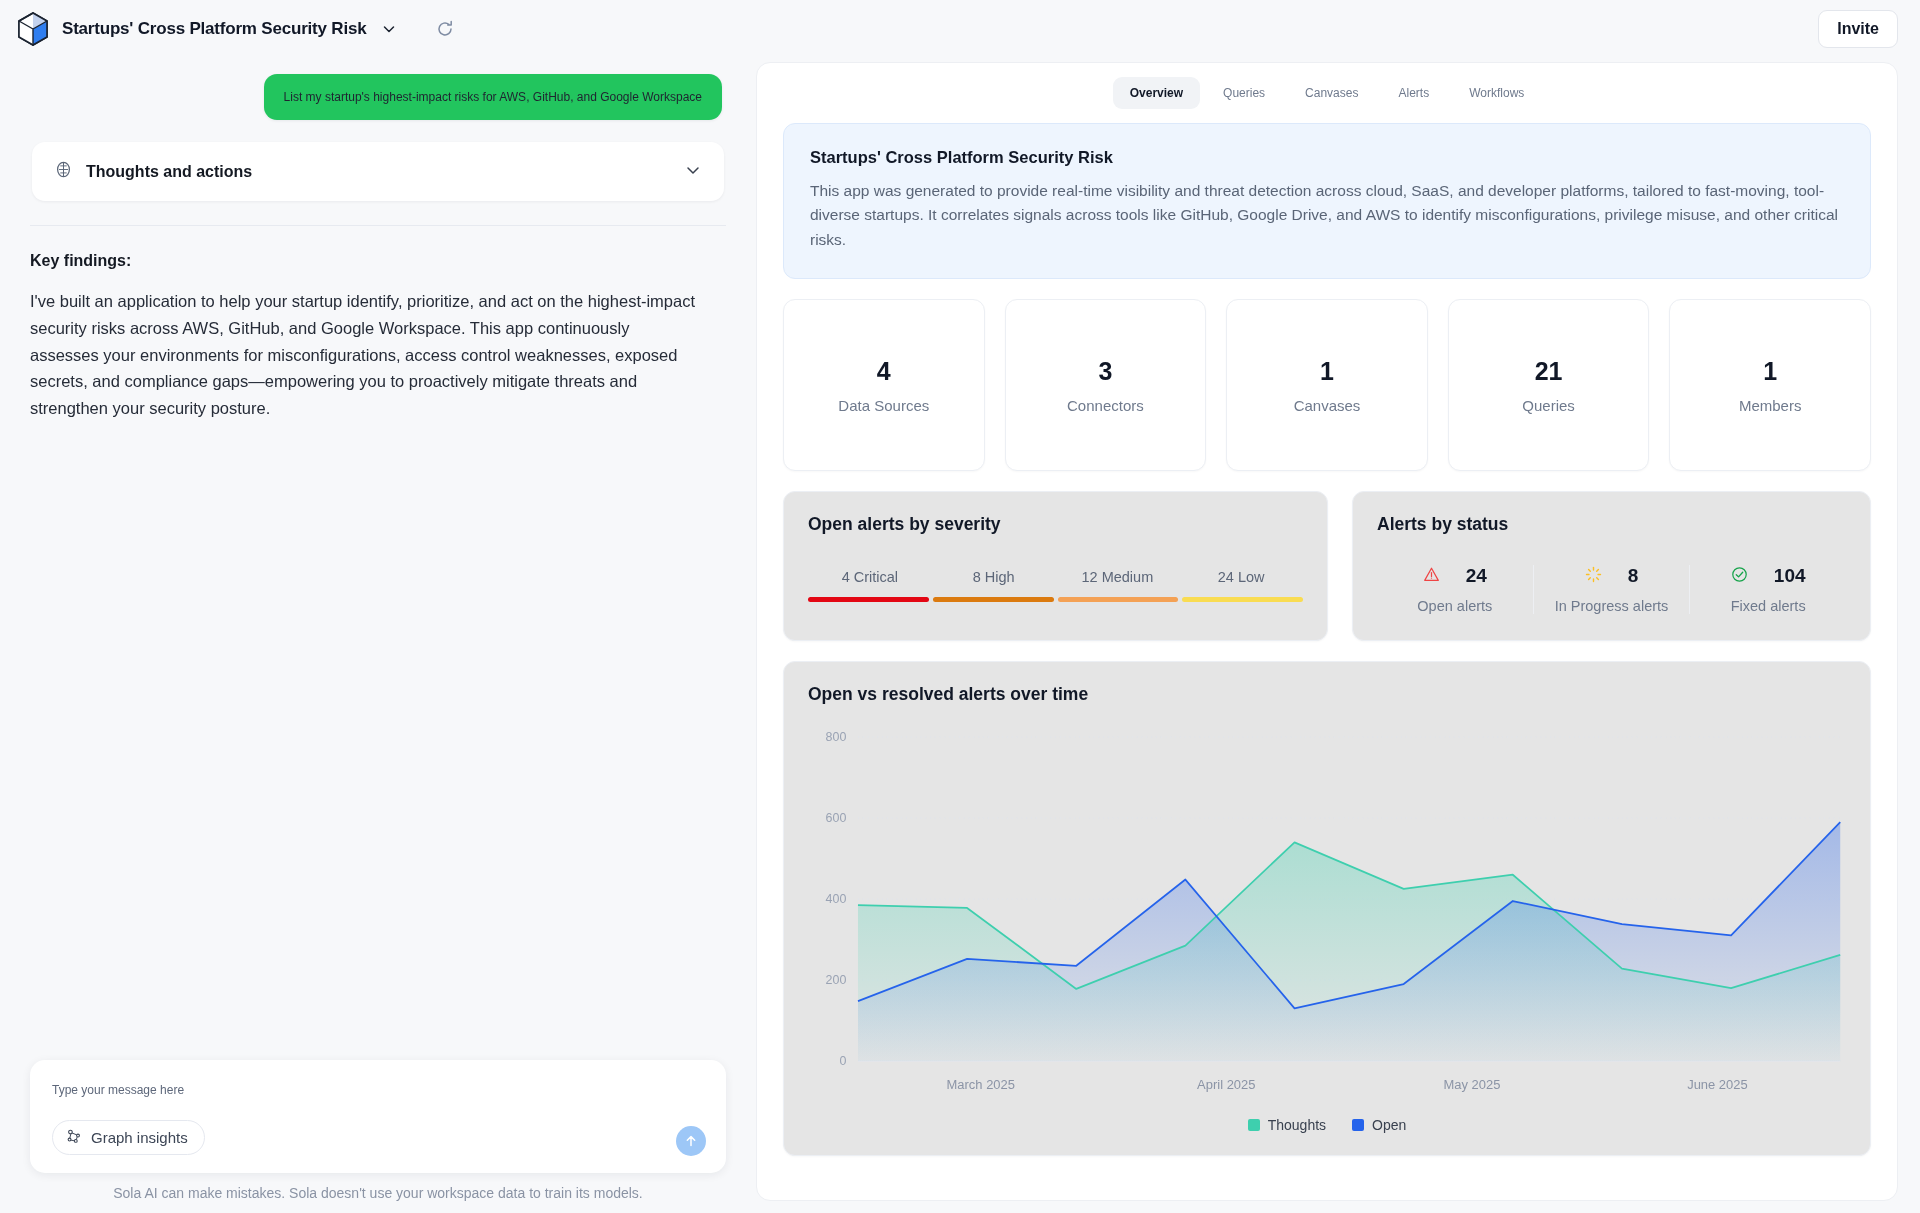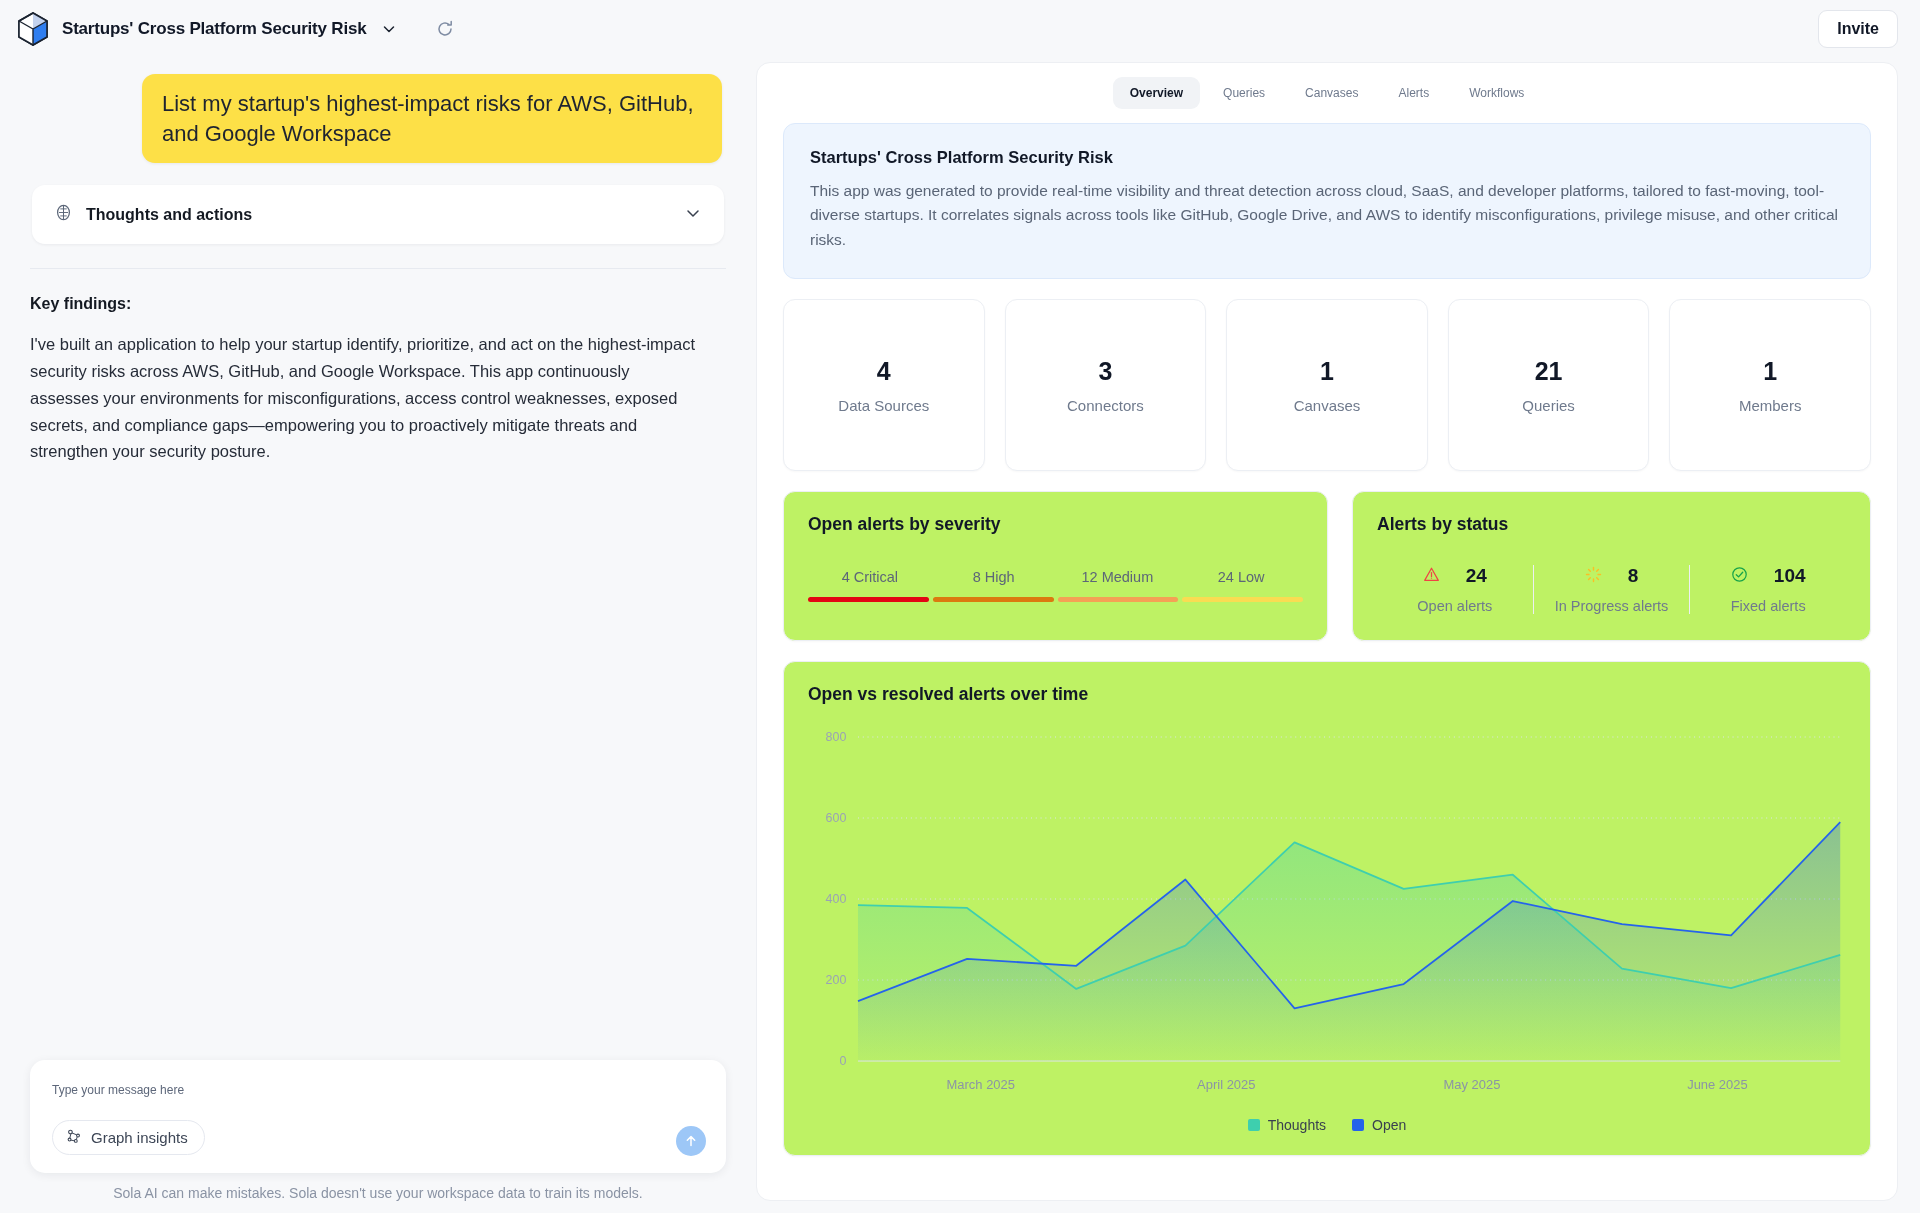--- a/index.html
+++ b/index.html
@@ -43,22 +43,22 @@
   .shell { display: flex; width: 1920px; height: 1155px; padding: 0 22px 12px 22px; gap: 22px; }
 
   
   .chat-pane {
     width: 712px; flex: 0 0 712px; position: relative; display: flex; flex-direction: column;
   }
   .chat-scroll { flex: 1 1 auto; overflow: hidden; padding-top: 16px; }
 
   .user-msg-row { display: flex; justify-content: flex-end; padding-right: 12px; }
   .user-msg {
-    background: #fde047; border-radius: 13px; padding: 15px 20px;
-    font-size: 22px; color: #1f2430; line-height: 1.35;
+    background: #22c55e; border-radius: 13px; padding: 15px 20px;
+    font-size: 12px; color: #1f2430; line-height: 1.35;
     box-shadow: 0 1px 3px rgba(16,24,40,.07);
     max-width: 580px;
   }
 
   .thoughts {
     margin: 22px 10px 0 10px;
     background: #ffffff; border-radius: 13px;
     box-shadow: 0 1px 3px rgba(16,24,40,.06);
     display: flex; align-items: center; gap: 13px;
     padding: 18px 22px; cursor: pointer;
@@ -127,21 +127,21 @@
     flex: 1 1 0; background: #fff; border: 1px solid #eceff4; border-radius: 12px;
     height: 172px; display: flex; flex-direction: column;
     align-items: center; justify-content: center;
     box-shadow: 0 1px 2px rgba(16,24,40,.03);
   }
   .stat-value { font-size: 25px; font-weight: 700; color: #111827; }
   .stat-label { font-size: 15px; color: #6f7a8d; margin-top: 11px; }
 
   .two-col { display: flex; gap: 24px; margin-top: 20px; }
   .card {
-    background: #bef264; border: 1px solid #eceff4; border-radius: 12px;
+    background: #e5e5e5; border: 1px solid #eceff4; border-radius: 12px;
     box-shadow: 0 1px 2px rgba(16,24,40,.03);
   }
   .card-title { font-size: 17.5px; font-weight: 700; color: #111827; }
 
   .sev-card { flex: 0 0 545px; padding: 22px 24px 26px 24px; }
   .sev-rows { margin-top: 34px; }
   .sev-labels { display: flex; }
   .sev-labels > div { flex: 1 1 0; text-align: center; font-size: 14.5px; color: #5c6678; }
   .sev-bars { display: flex; gap: 4px; margin-top: 12px; }
   .sev-bars > div { flex: 1 1 0; height: 5px; border-radius: 3px; }

